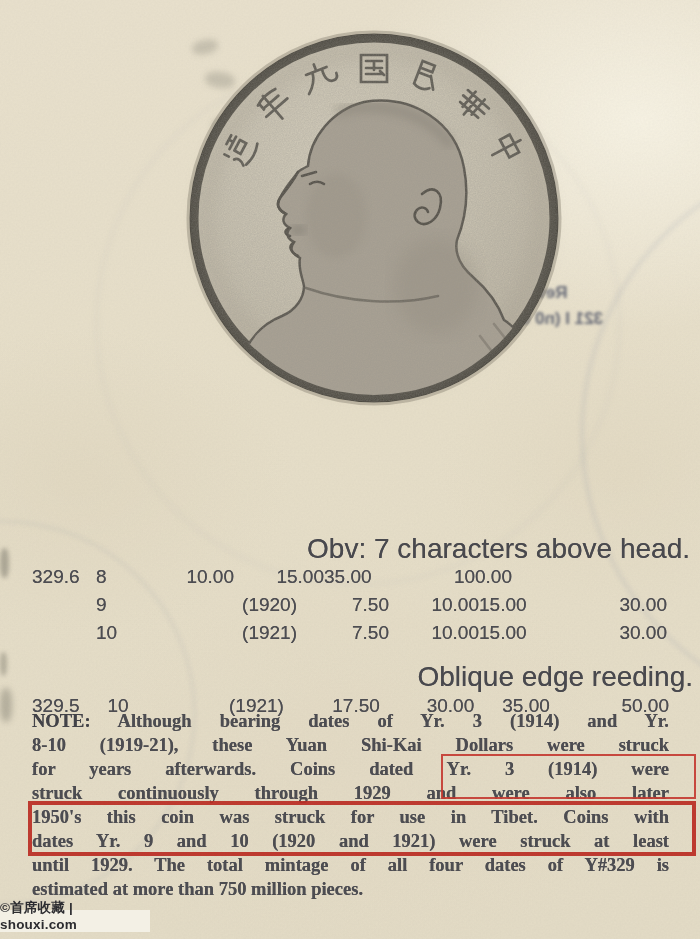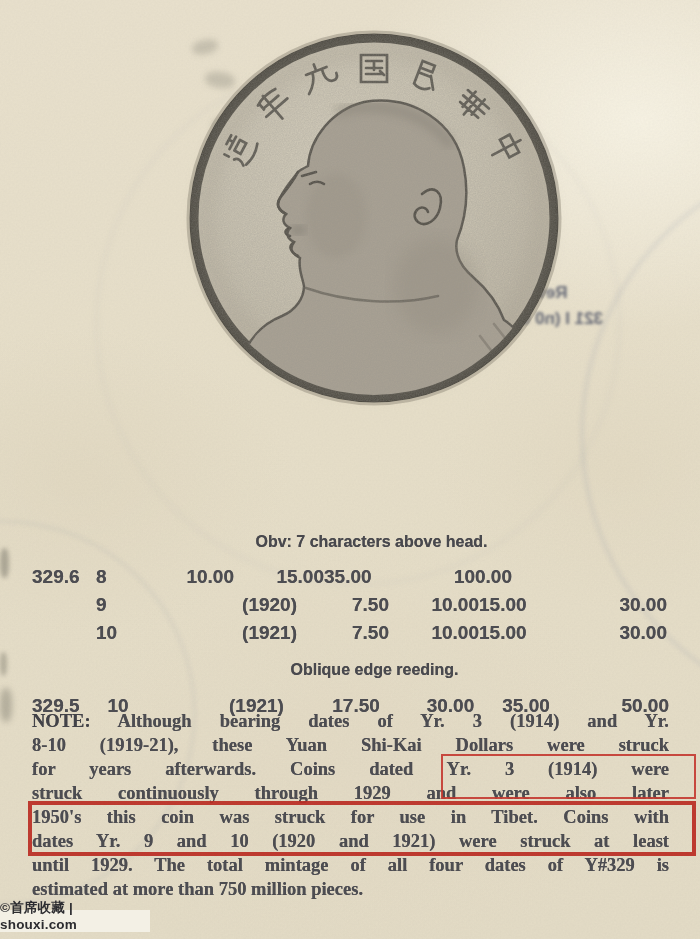--- a/index.html
+++ b/index.html
@@ -28,24 +28,24 @@
   .sm5{left:0;top:652px;width:7px;height:24px;background:rgba(70,68,60,.3);filter:blur(2px);}
   .sm6{left:0;top:688px;width:12px;height:34px;background:rgba(70,68,60,.3);filter:blur(3px);}
   .bleed{position:absolute;transform:scaleX(-1);filter:blur(1.5px);color:rgba(114,124,150,.42);
          font-weight:bold;font-size:17px;line-height:26px;pointer-events:none;white-space:nowrap;}
   .bleed1{left:480px;top:280px;}
   .bleed2{left:450px;top:306px;}
   
   .coin{position:absolute;left:174px;top:18px;width:400px;height:400px;}
   
   .content{position:absolute;left:32px;top:530px;width:637px;}
-  .sec-head{position:absolute;width:100%;text-align:center;font-weight:bold;font-size:16px;color:#47474c;}
+  .sec-head{position:absolute;width:100%;text-align:right;font-weight:normal;font-size:28px;color:#47474c;}
   .h-obv{top:3px;transform:translateX(21px);}
   .h-obl{top:131px;transform:translateX(24px);}
-  .trow{position:absolute;display:flex;width:637px;font-size:19px;font-weight:bold;color:#4b4b50;line-height:24px;}
+  .trow{position:absolute;display:flex;width:637px;font-size:19px;font-weight:normal;color:#4b4b50;line-height:24px;}
   .r1{top:35px;} .r2{top:63px;} .r3{top:91px;} .r5{top:164px;gap:28px;}
   .c1{width:64px;} .c2{width:46px;} .c3{width:155px;text-align:right;}
   .c4{width:92px;text-align:right;} .c5{width:90px;text-align:right;}
   .c6{width:90px;text-align:left;} .c7{width:98px;text-align:right;}
   .note{position:absolute;top:179px;width:637px;font-size:18.5px;line-height:24px;color:#4b4b50;font-weight:bold;font-family:Liberation Serif, serif;}
   .jline{height:24px;text-align:justify;text-align-last:justify;}
   .jline.last{text-align-last:left;}
   .nlbl{font-weight:bold;color:#404046;}
   
   .content, .bleed {text-shadow:0 0 .6px rgba(75,75,82,.85);}

